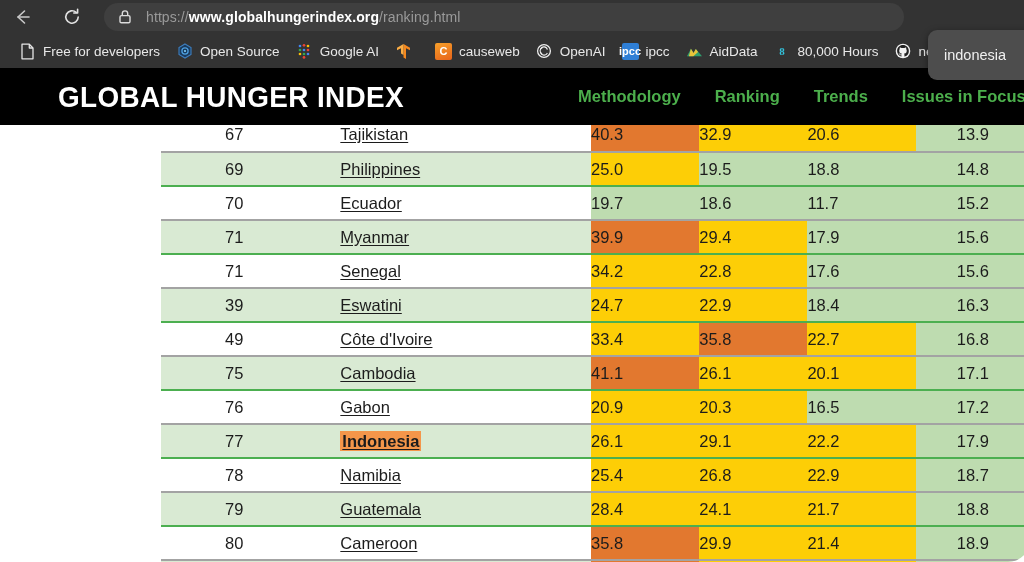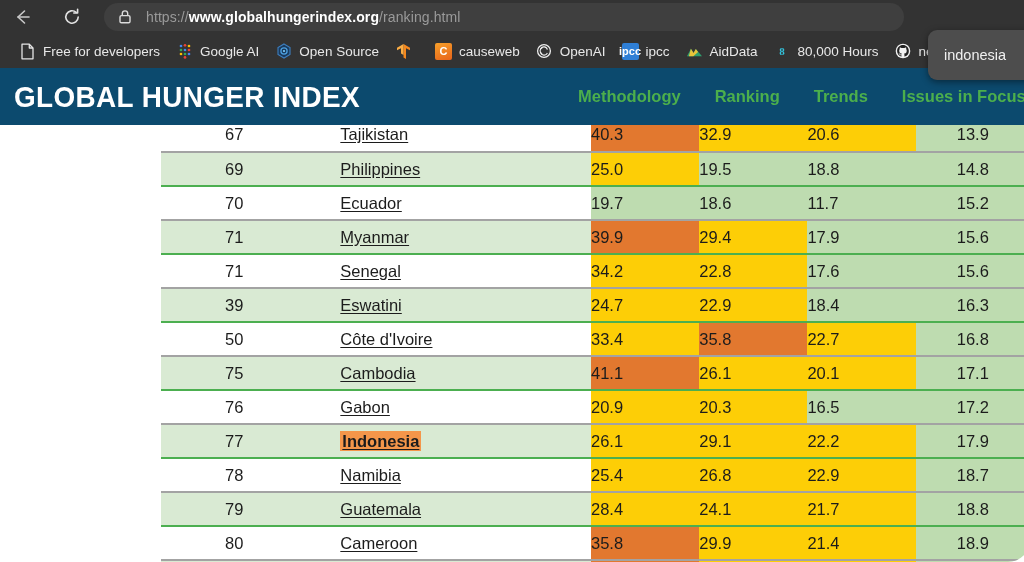--- a/index.html
+++ b/index.html
@@ -111,23 +111,23 @@
   }
   #tooltip-overlay span {
     color: #f0f0f0;
     font-size: 14.5px;
   }
 
   
   #site-header {
     position: absolute; top: 68px; left: 0;
     width: 1024px; height: 57px;
-    background: #0c4a6e;
+    background: #000000;
     z-index: 20;
-    display: flex; align-items: center;
+    display: flex; align-items: center; padding-left: 44px;
   }
   #site-title {
     color: #ffffff;
     font-size: 30px;
     font-weight: bold;
     letter-spacing: 0.4px;
     margin-left: 14px;
     font-family: "Liberation Sans Narrow","Liberation Sans", sans-serif;
     transform: scaleX(0.93);
     transform-origin: left center;
@@ -262,21 +262,21 @@
         </tr>
         <tr class="row-green">
           <td class="col-rank">39</td>
           <td class="col-name"><a class="country-link">Eswatini</a></td>
           <td class="col-v c-yellow">24.7</td>
           <td class="col-v c-yellow">22.9</td>
           <td class="col-v c-green">18.4</td>
           <td class="col-v4 c-green">16.3</td>
         </tr>
         <tr class="row-white">
-          <td class="col-rank">50</td>
+          <td class="col-rank">49</td>
           <td class="col-name"><a class="country-link">Côte d'Ivoire</a></td>
           <td class="col-v c-yellow">33.4</td>
           <td class="col-v c-orange">35.8</td>
           <td class="col-v c-yellow">22.7</td>
           <td class="col-v4 c-green">16.8</td>
         </tr>
         <tr class="row-green">
           <td class="col-rank">75</td>
           <td class="col-name"><a class="country-link">Cambodia</a></td>
           <td class="col-v c-orange">41.1</td>
@@ -379,20 +379,31 @@
   <div id="bookmarks-row">
 
     <div class="bookmark">
       <span class="bm-icon">
         <svg width="15" height="17" viewBox="0 0 15 17">
           <path d="M2 1.2 H9.3 L13 5 V15.8 H2 Z" fill="none" stroke="#e5e5e5" stroke-width="1.3" stroke-linejoin="round"></path>
           <path d="M9.3 1.2 V5 H13" fill="none" stroke="#e5e5e5" stroke-width="1.3" stroke-linejoin="round"></path>
         </svg>
       </span>
       <span class="bm-label">Free for developers</span>
+    </div>
+
+    <div class="bookmark">
+      <span class="bm-icon">
+        <svg width="16" height="16" viewBox="0 0 16 16">
+          <polygon points="8,1 14,4.5 14,11.5 8,15 2,11.5 2,4.5" fill="#1a3a5c" stroke="#3d7fc0" stroke-width="1.1"></polygon>
+          <circle cx="8" cy="8" r="3.1" fill="none" stroke="#4c9fe0" stroke-width="1.3"></circle>
+          <circle cx="8" cy="8" r="1.1" fill="#7fd0ff"></circle>
+        </svg>
+      </span>
+      <span class="bm-label">Open Source</span>
     </div>
 
     <div class="bookmark">
       <span class="bm-icon">
         <svg width="16" height="16" viewBox="0 0 16 16">
           <circle cx="4" cy="3" r="1.35" fill="#4285f4"></circle>
           <circle cx="8" cy="2.3" r="1.35" fill="#ea4335"></circle>
           <circle cx="12" cy="3" r="1.35" fill="#fbbc05"></circle>
           <circle cx="4" cy="7" r="1.35" fill="#34a853"></circle>
           <circle cx="8" cy="7" r="1.35" fill="#4285f4"></circle>
@@ -401,31 +412,20 @@
           <circle cx="8" cy="11" r="1.35" fill="#34a853"></circle>
           <circle cx="12" cy="11" r="1.35" fill="#4285f4"></circle>
           <circle cx="8" cy="14.4" r="1.35" fill="#ea4335"></circle>
         </svg>
       </span>
       <span class="bm-label">Google AI</span>
     </div>
 
     <div class="bookmark">
       <span class="bm-icon">
-        <svg width="16" height="16" viewBox="0 0 16 16">
-          <polygon points="8,1 14,4.5 14,11.5 8,15 2,11.5 2,4.5" fill="#1a3a5c" stroke="#3d7fc0" stroke-width="1.1"></polygon>
-          <circle cx="8" cy="8" r="3.1" fill="none" stroke="#4c9fe0" stroke-width="1.3"></circle>
-          <circle cx="8" cy="8" r="1.1" fill="#7fd0ff"></circle>
-        </svg>
-      </span>
-      <span class="bm-label">Open Source</span>
-    </div>
-
-    <div class="bookmark">
-      <span class="bm-icon">
         <svg width="15" height="17" viewBox="0 0 15 17">
           <path d="M7.5 1 L14 4.7 L14 7.3 L10 5.2 L10 16 L7.5 14.5 Z" fill="#f5881f"></path>
           <path d="M7.5 1 L1 4.7 L1 7.3 L5 5.2 L5 10.5 L7.5 12 Z" fill="#fbad45"></path>
         </svg>
       </span>
       <span class="bm-label"></span>
     </div>
 
     <div class="bookmark">
       <span class="bm-icon ico-causeweb">C</span>

